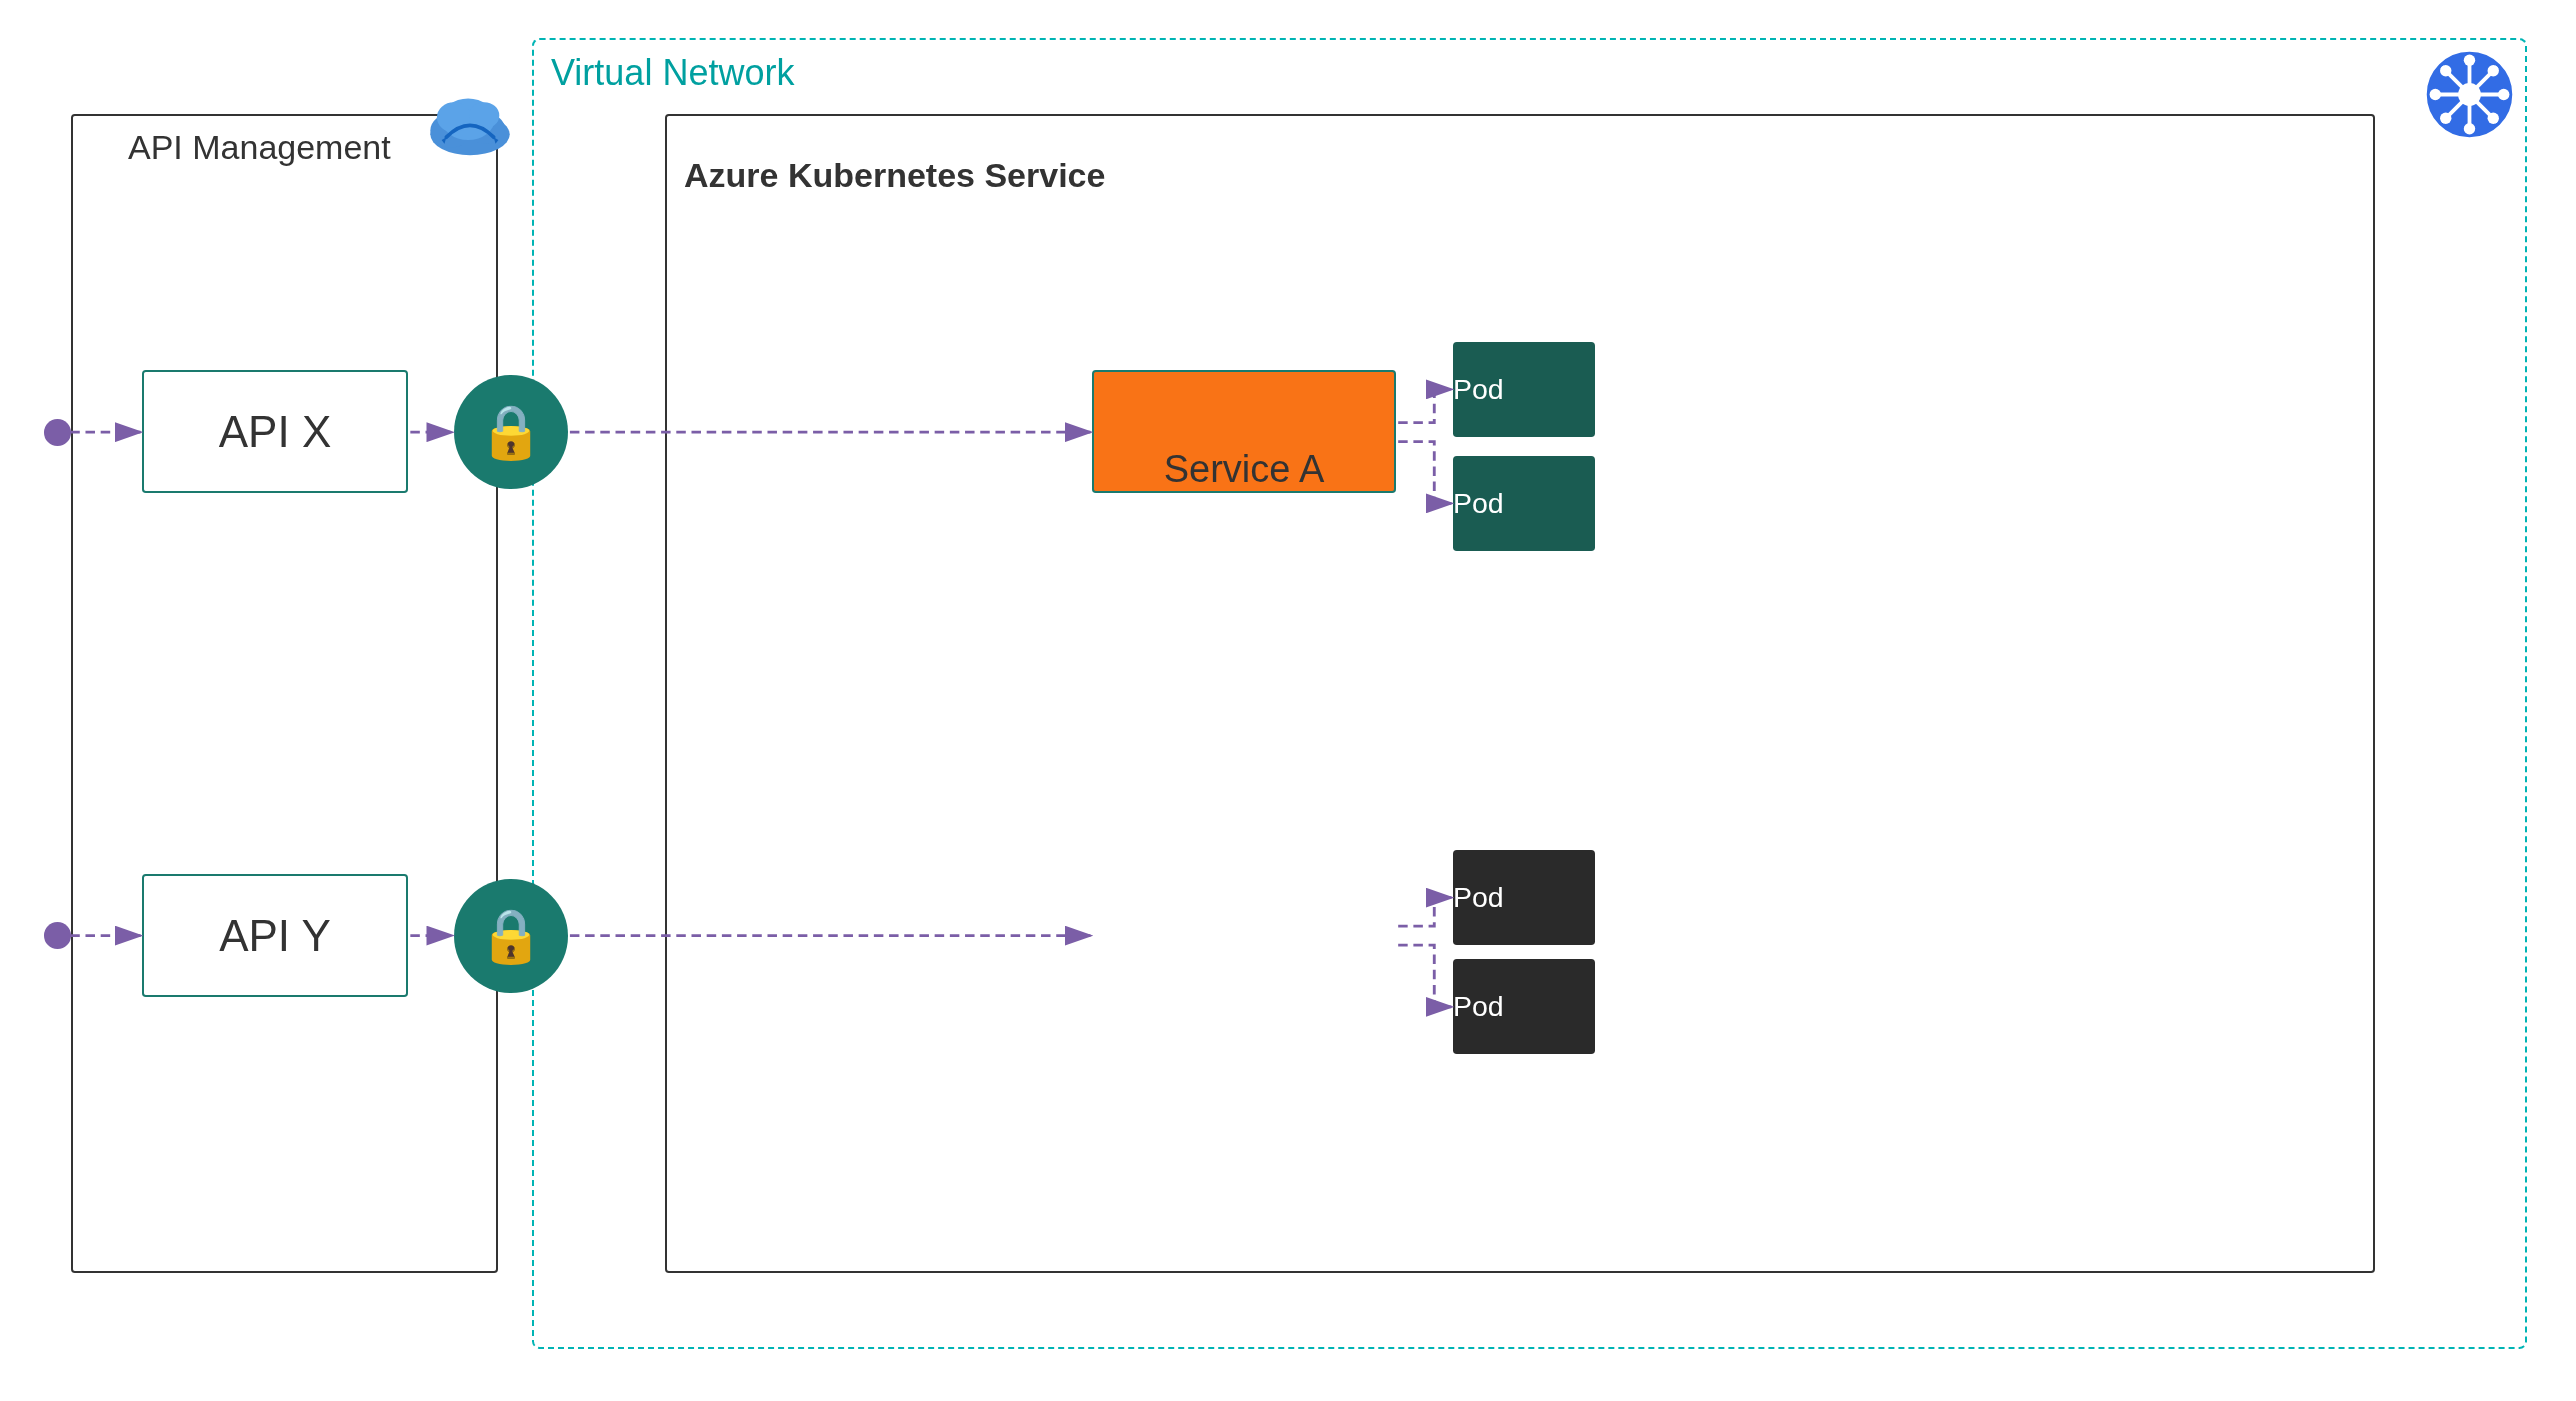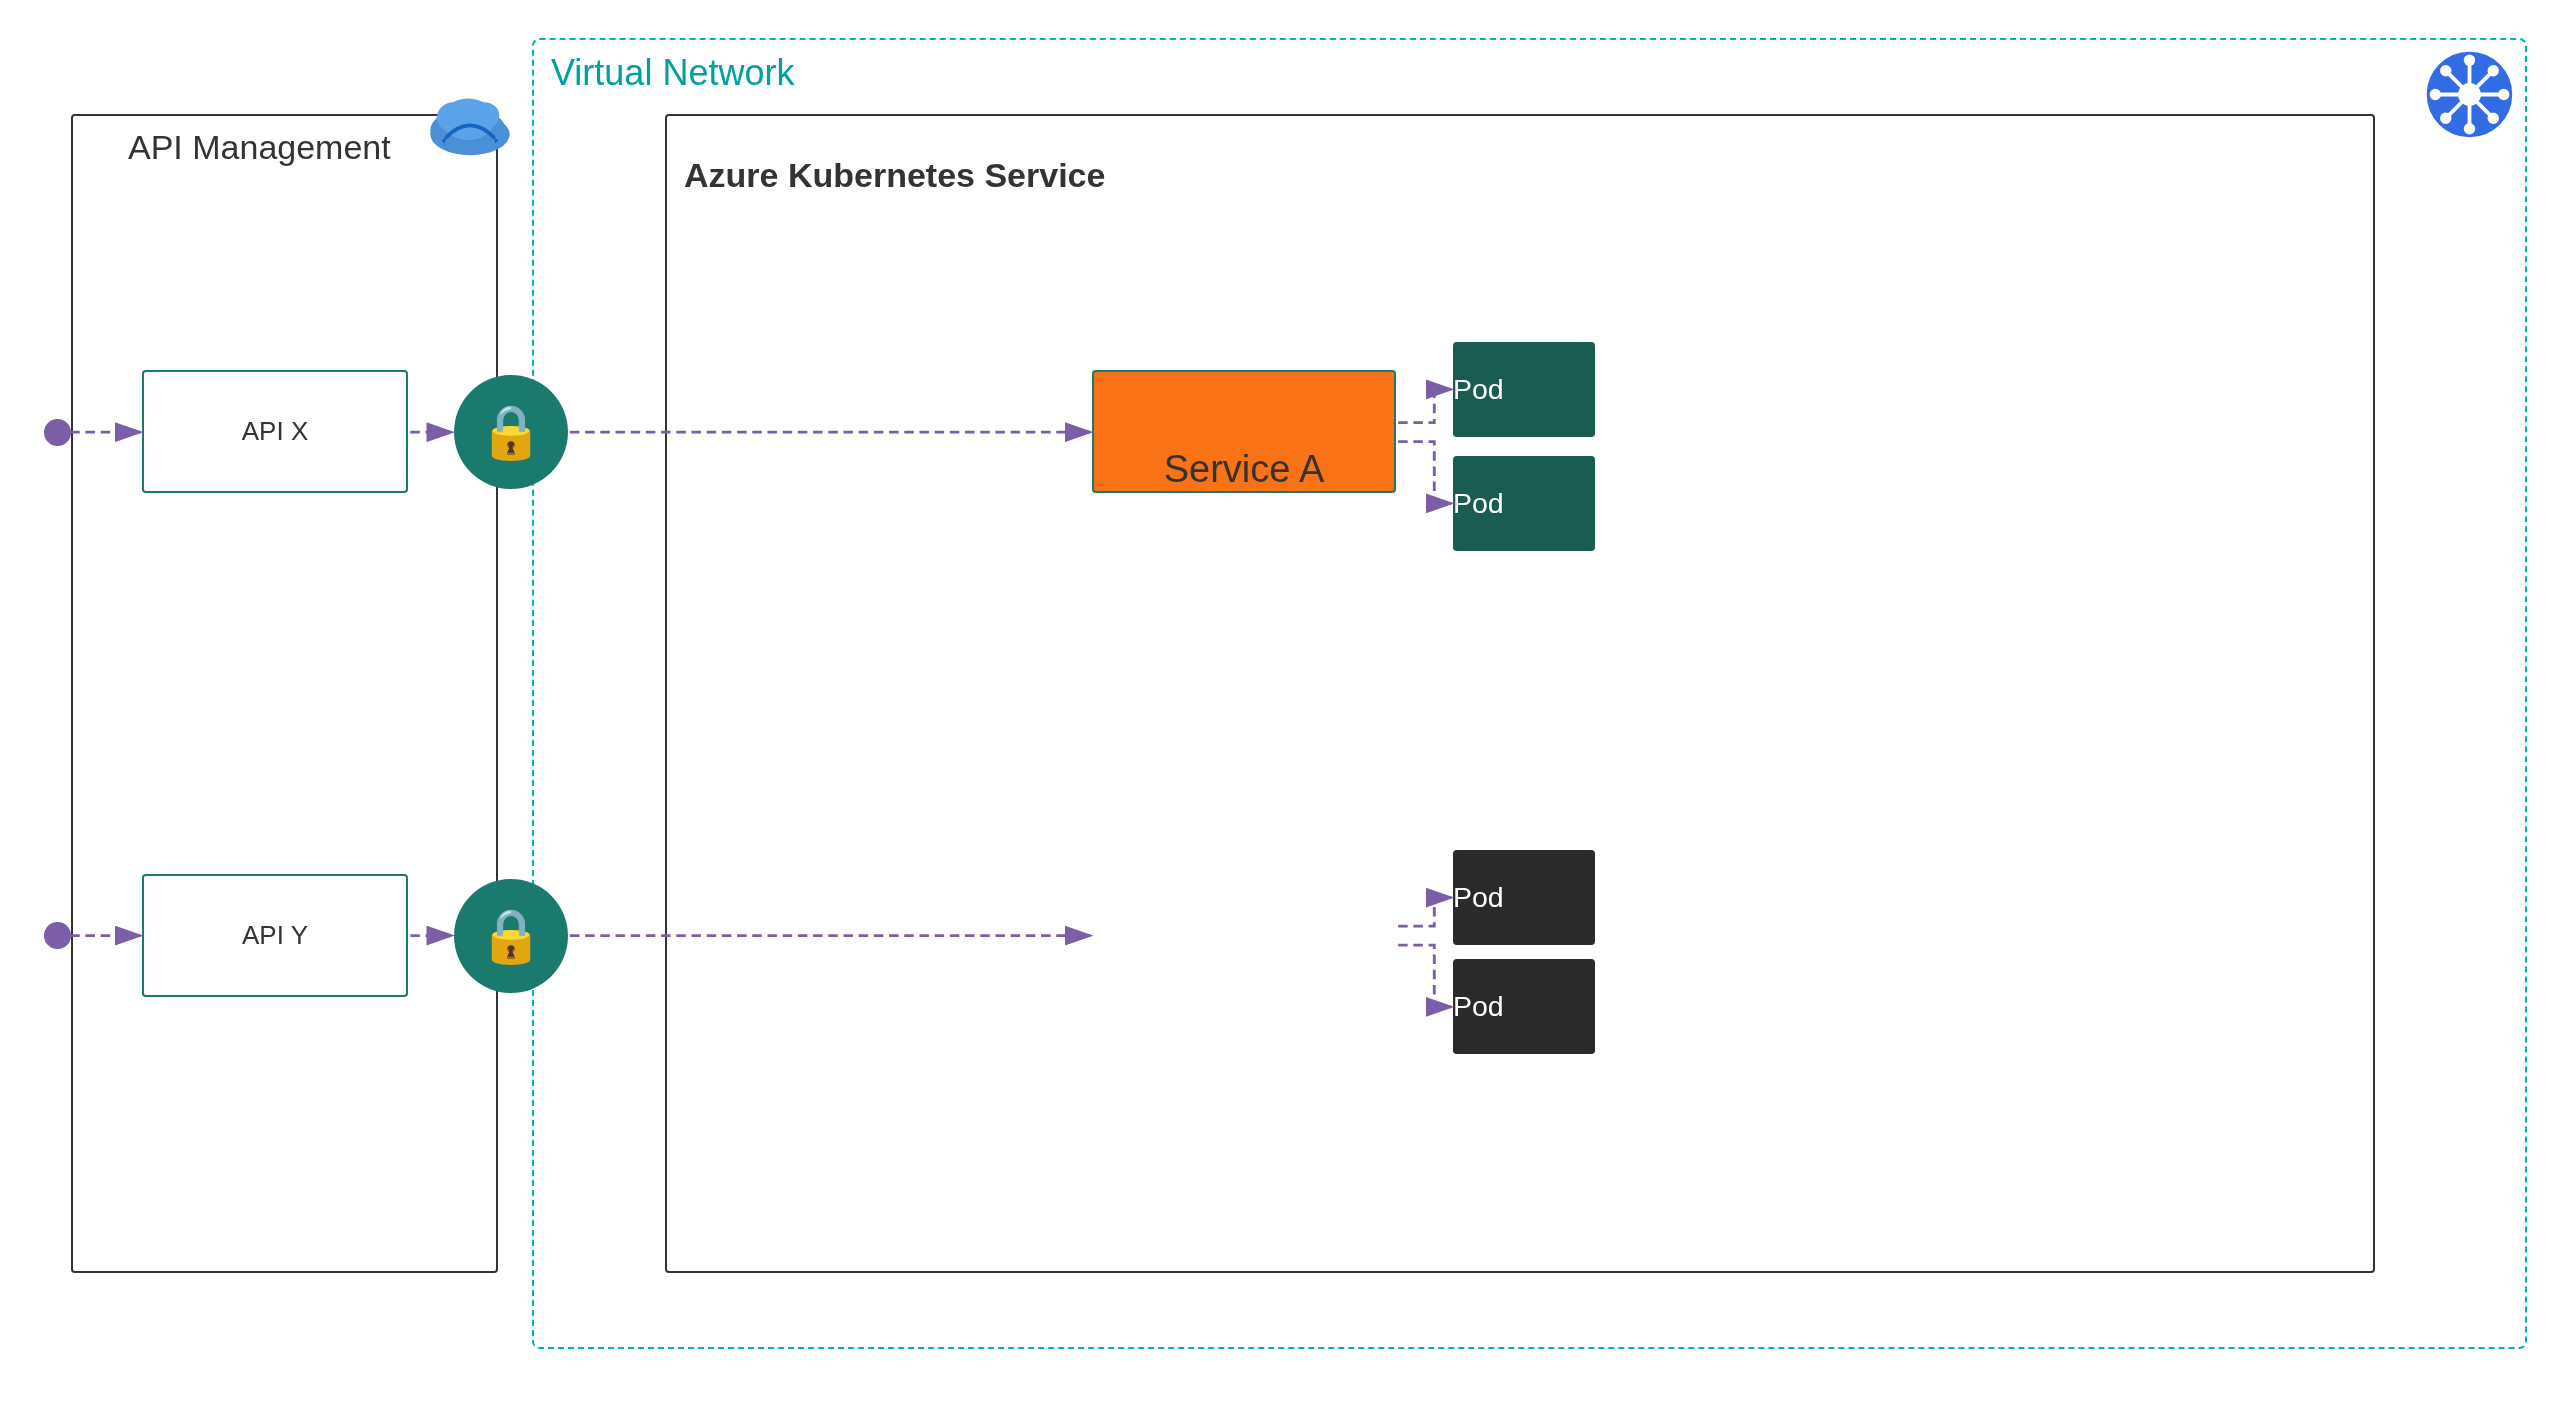--- a/index.html
+++ b/index.html
@@ -87,21 +87,21 @@
 
     
     .api-box {
       position: absolute;
       border: 2.4px solid #1a7a6e;
       border-radius: 3.8px;
       background: #fff;
       display: flex;
       align-items: center;
       justify-content: center;
-      font-size: 26px;
+      font-size: 44px;
       color: #333;
       font-weight: 400;
     }
     .api-x {
       left: 142px;
       top: 370px;
       width: 266px;
       height: 123px;
     }
     .api-y {

